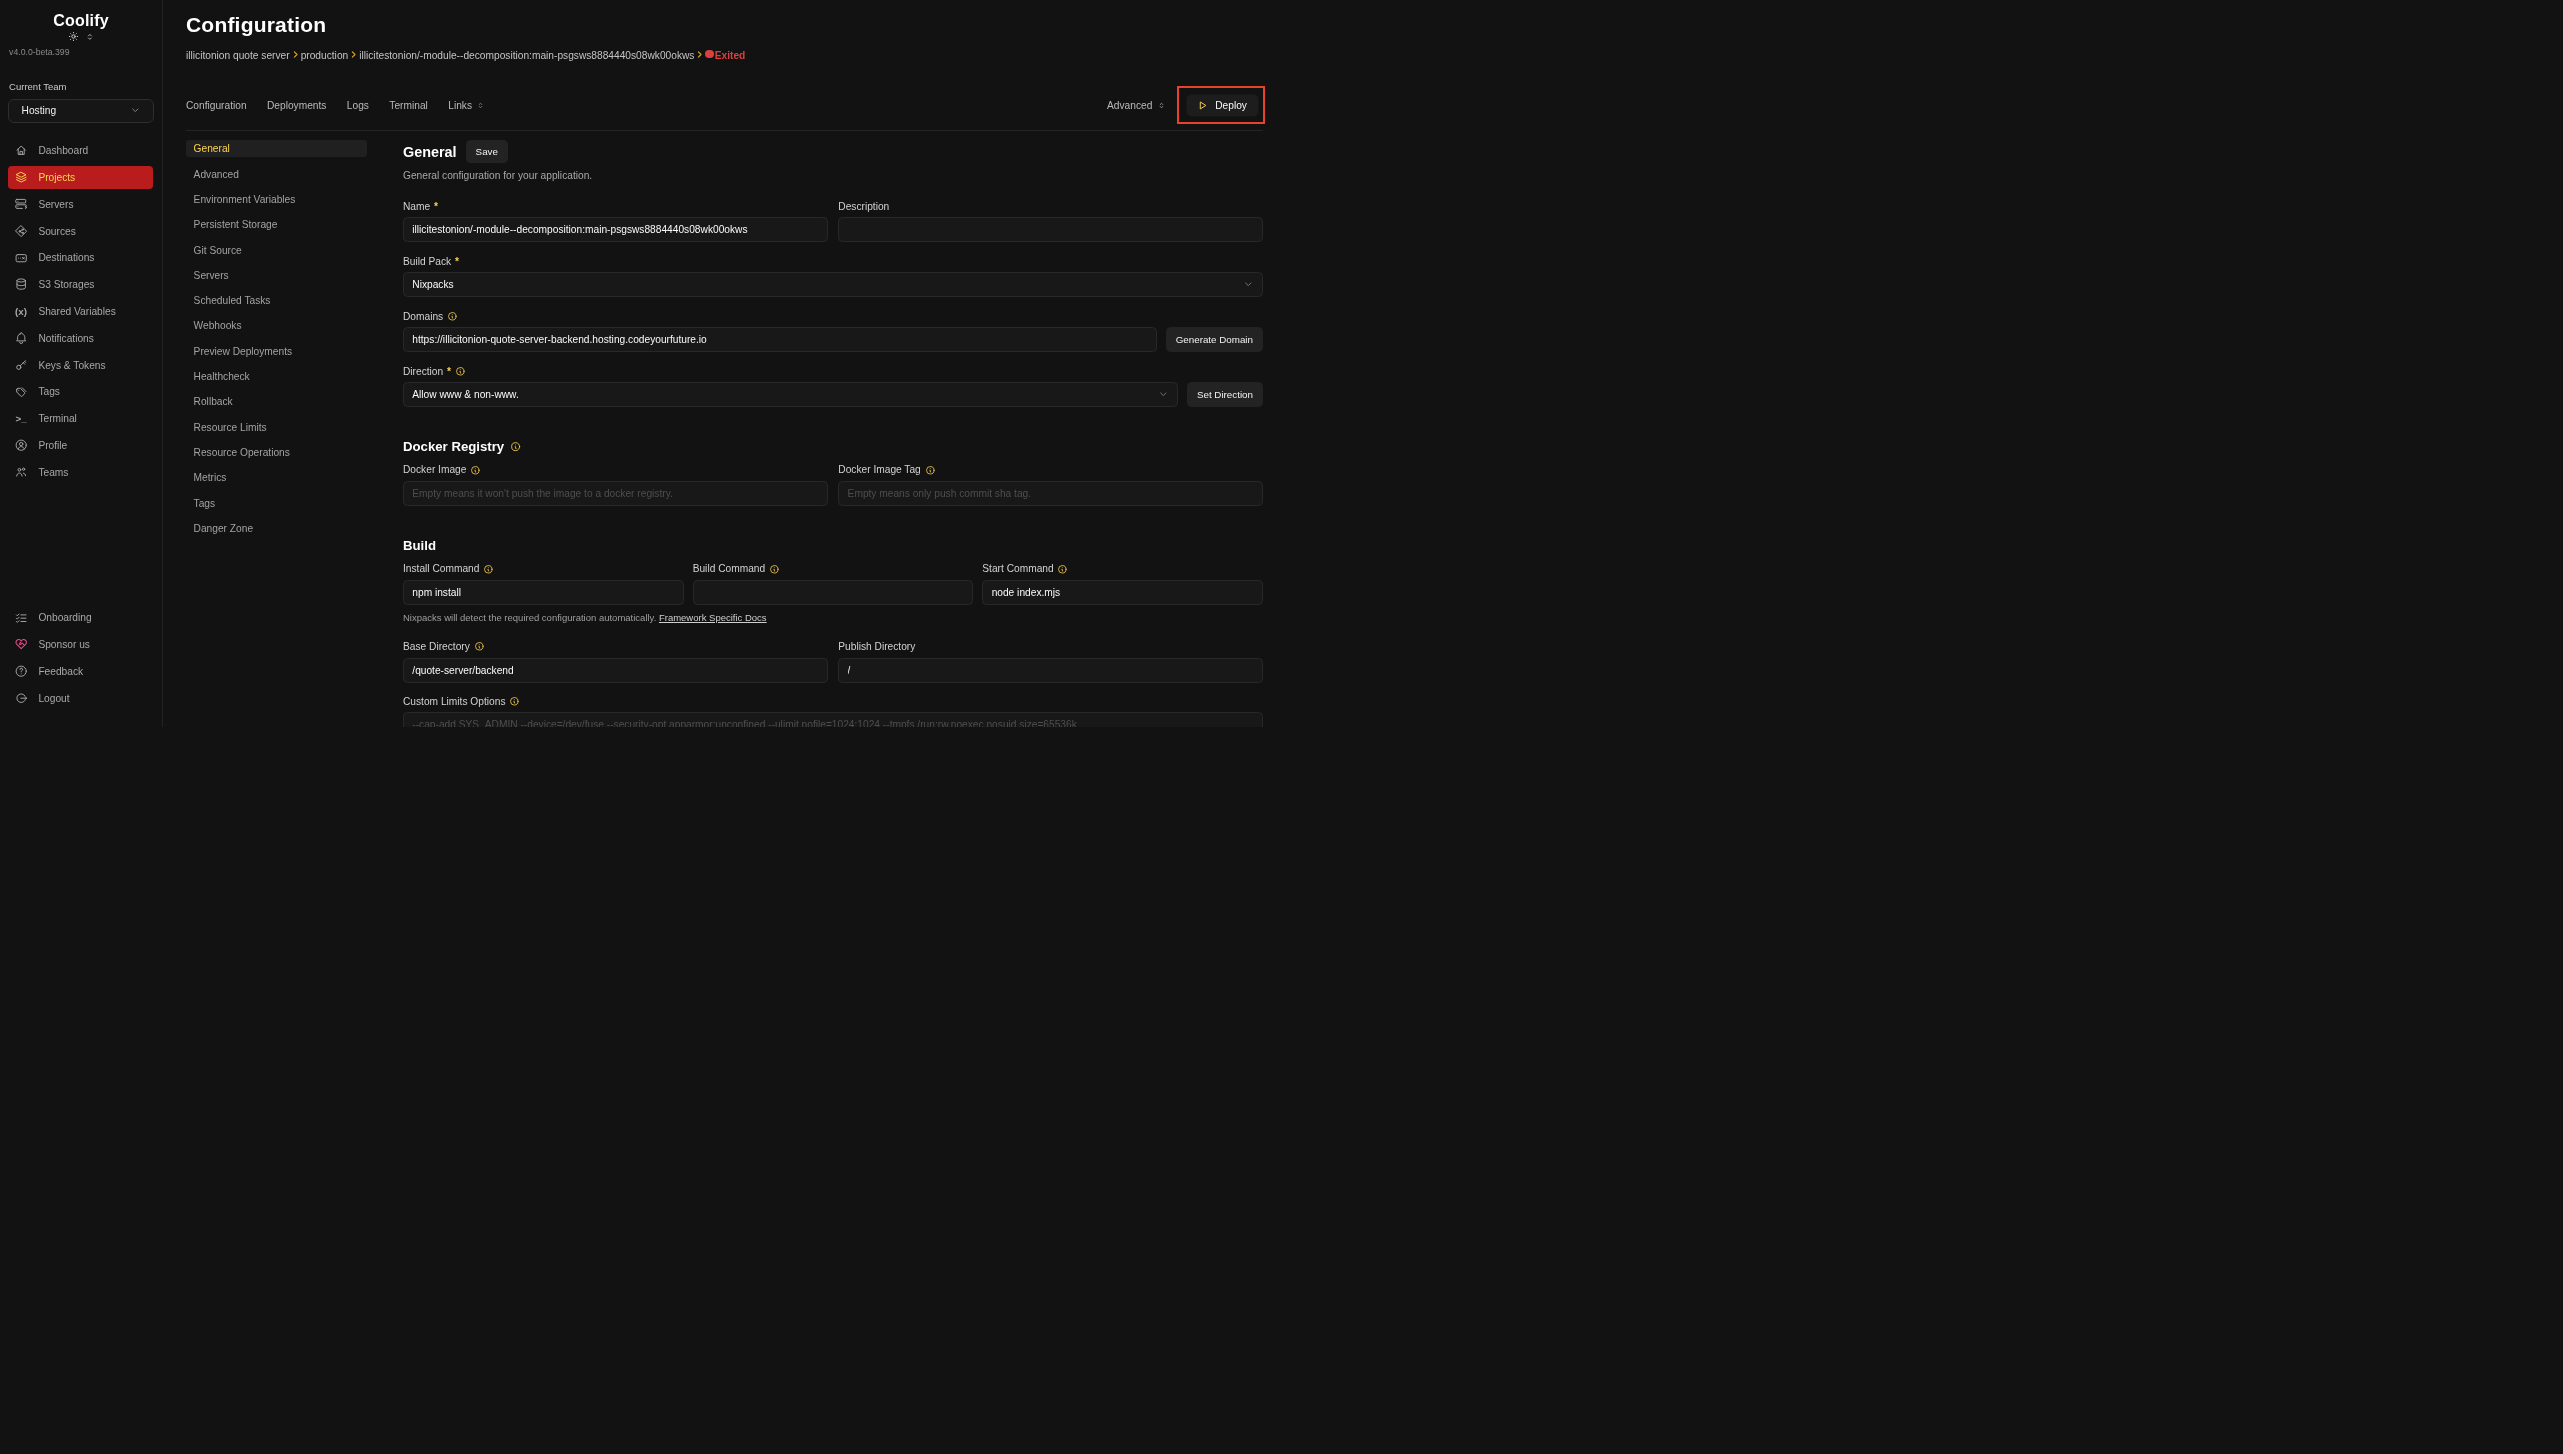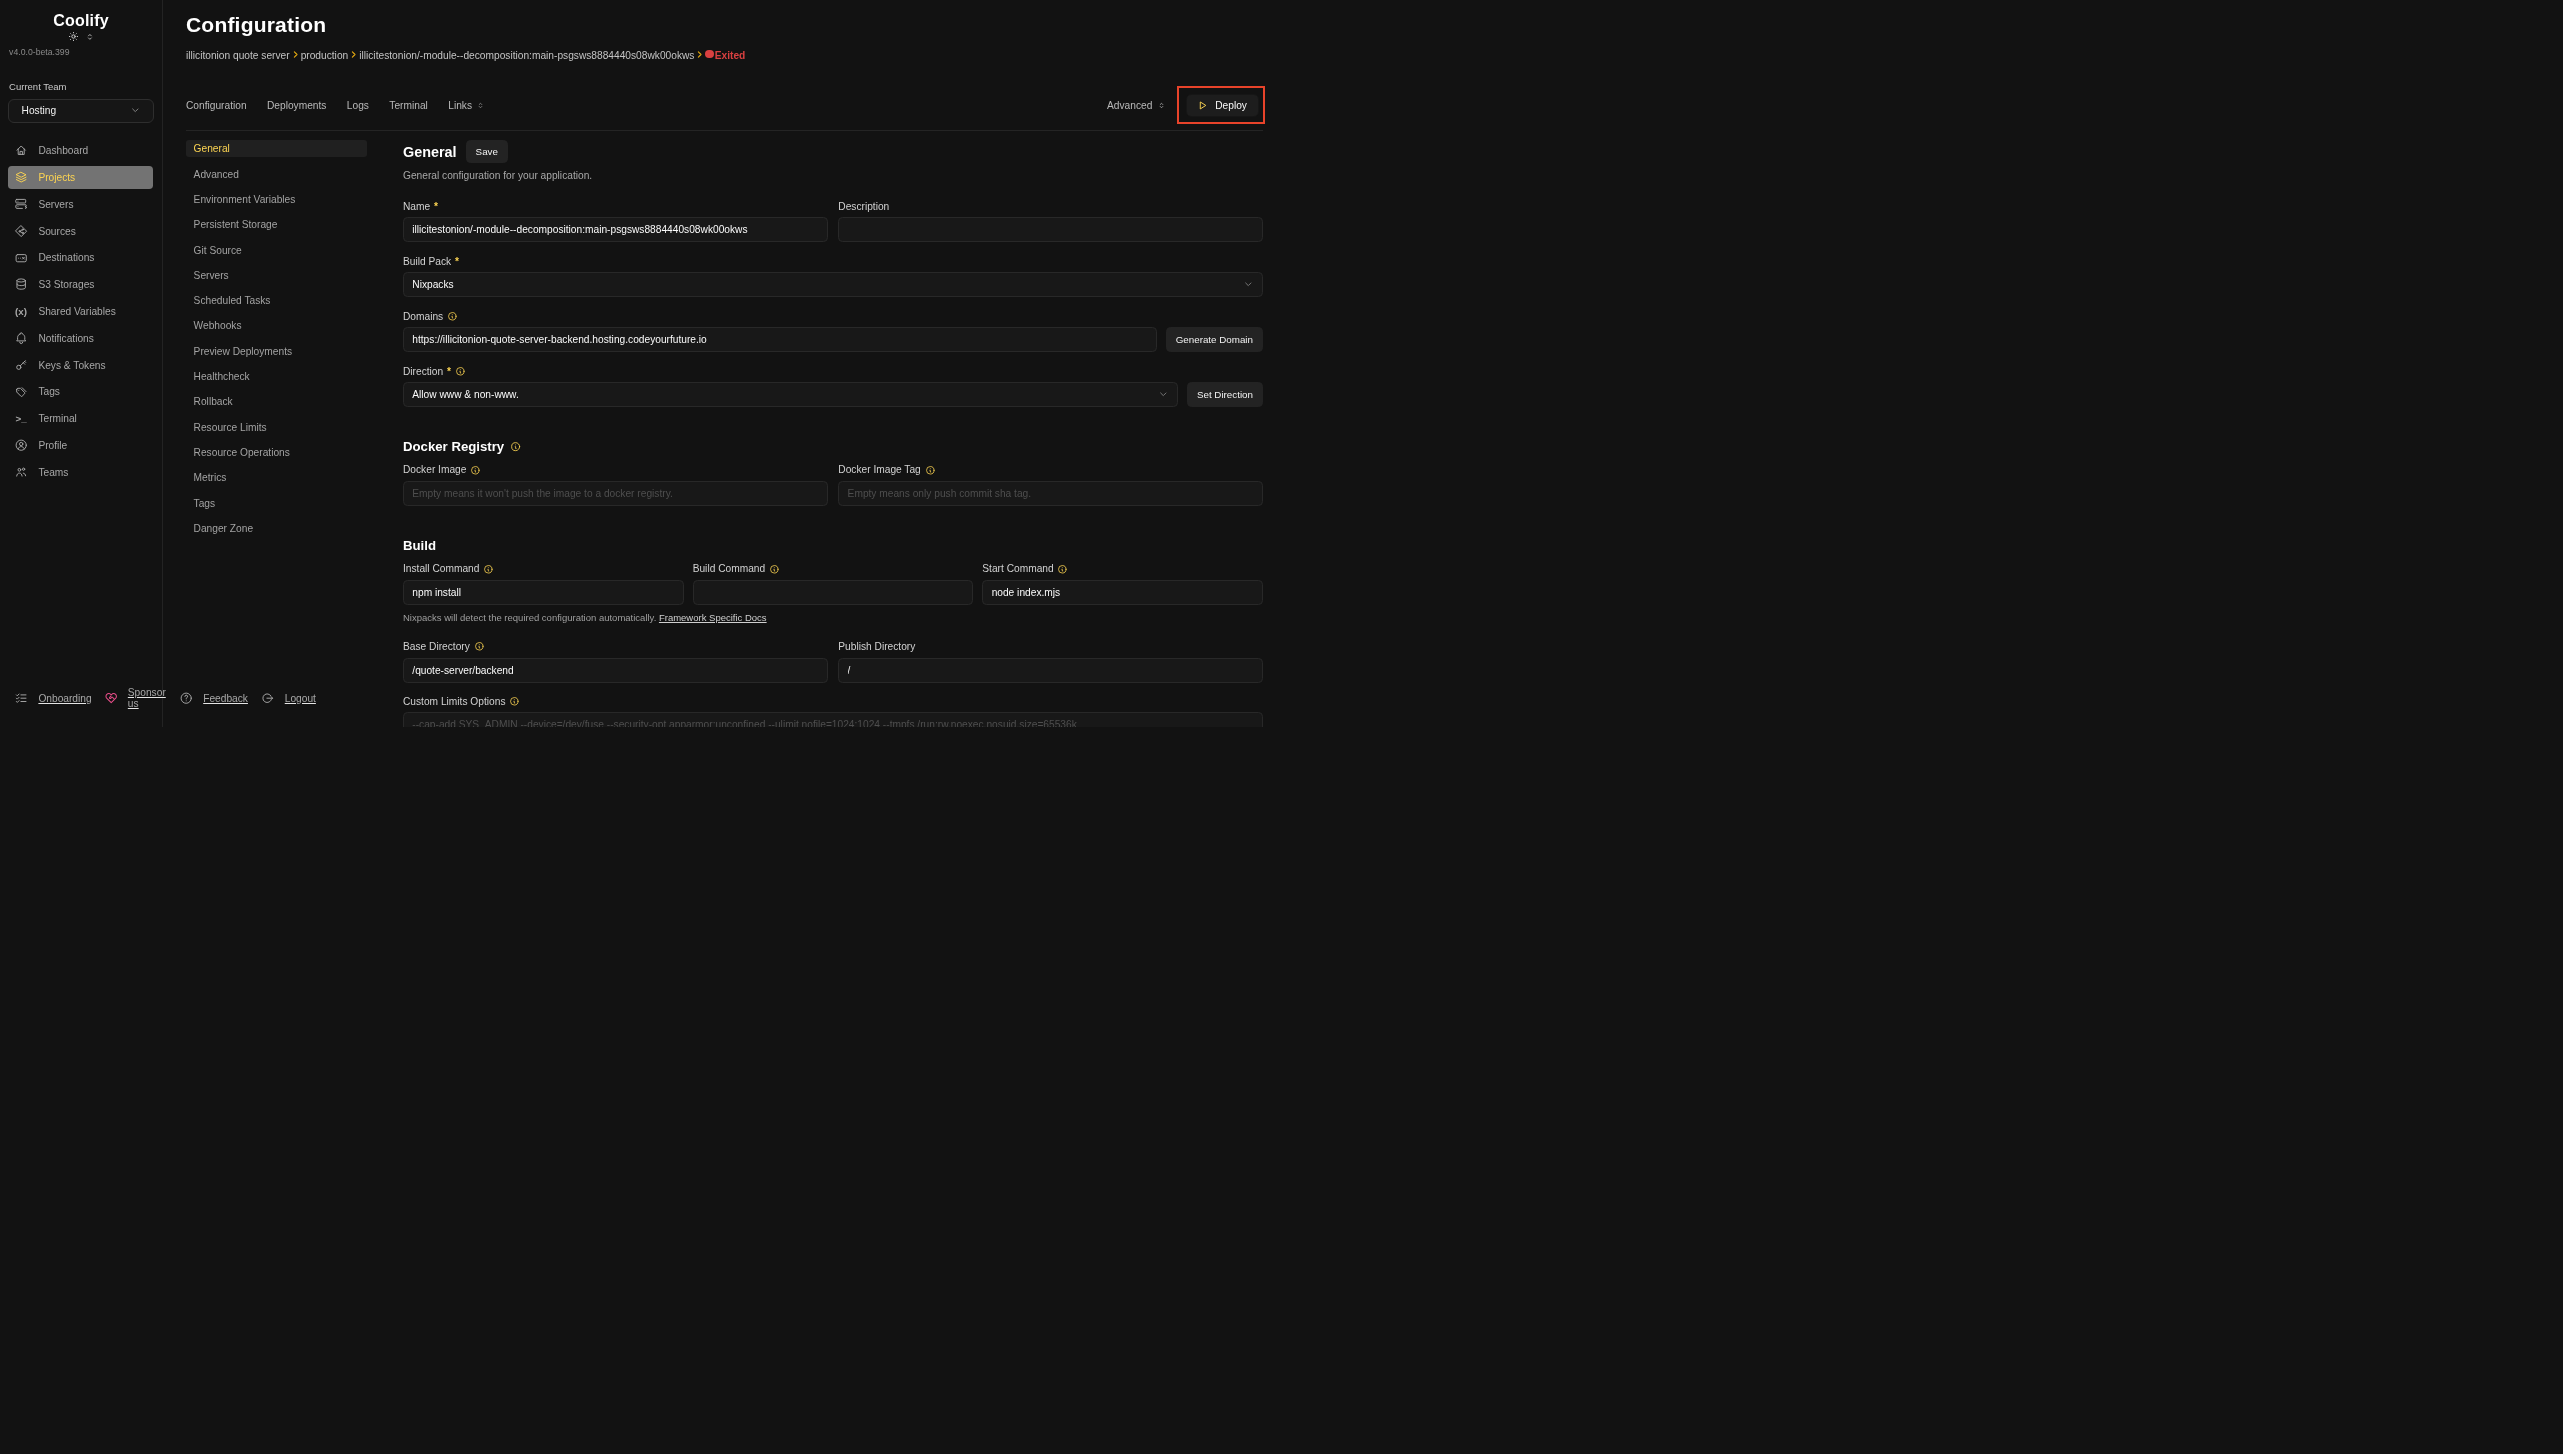--- a/index.html
+++ b/index.html
@@ -19,23 +19,23 @@
   .team-select { margin-top:6.8px; height:24px; border:0.8px solid #2e2e2e; border-radius:6px;
     background:#161616; display:flex; align-items:center; justify-content:space-between;
     padding:0 13px; color:#f0f0f0; font-size:10.2px; cursor:pointer; }
   .team-select svg { color:#8f8f8f; }
 
   nav.main-nav { margin-top:16.6px; display:flex; flex-direction:column; }
   .nav-item { display:flex; align-items:center; gap:9.8px; height:23px; margin-bottom:3.8px;
     padding:0 6px; border-radius:3.8px; color:#a8a8a8; font-size:10.2px; cursor:pointer; text-decoration:none; }
   .nav-item .icon { width:15px; height:15px; display:flex; align-items:center; justify-content:center; }
   .nav-item svg { width:14.4px; height:14.4px; }
-  .nav-item.active { background:#737373; color:#fcd452; margin-right:1.5px; }
+  .nav-item.active { background:#b91c1c; color:#fcd452; margin-right:1.5px; }
   .nav-item .glyph { font-size:9.8px; font-weight:700; letter-spacing:0; }
-  .nav-footer { margin-top:auto; display:flex; flex-direction:row;text-decoration:underline; }
+  .nav-footer { margin-top:auto; display:flex; flex-direction:column; }
   .pink { color:#e94e8a !important; }
 
   
   main { flex:1; height:100%; padding:13px 19px 0 23px; display:flex; flex-direction:column; overflow:hidden; }
   .page-title { color:#ffffff; font-size:21px; font-weight:700; letter-spacing:0.2px; }
   .breadcrumb { display:flex; align-items:flex-start; gap:1px; margin-top:13px; font-size:10.2px; color:#c4c4c4; }
   .crumb { cursor:pointer; }
   .crumb-chevron { color:#e3a810; display:flex; }
   .status-dot { width:8.3px; height:8.3px; border-radius:50%; background:#d94040; }
   .status-text { color:#d94040; font-weight:700; }

